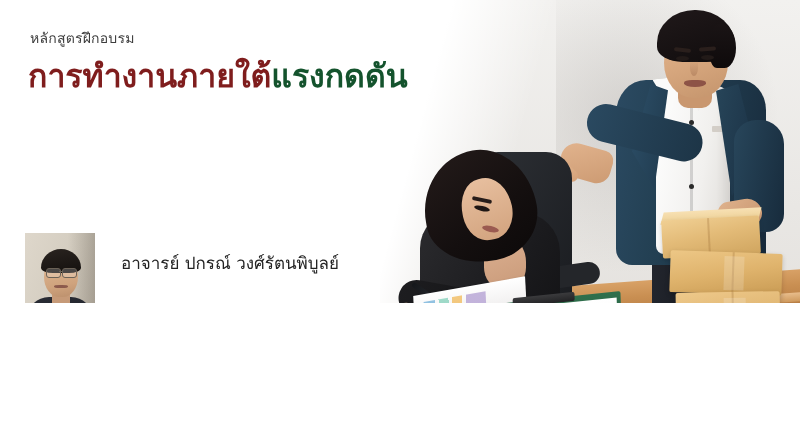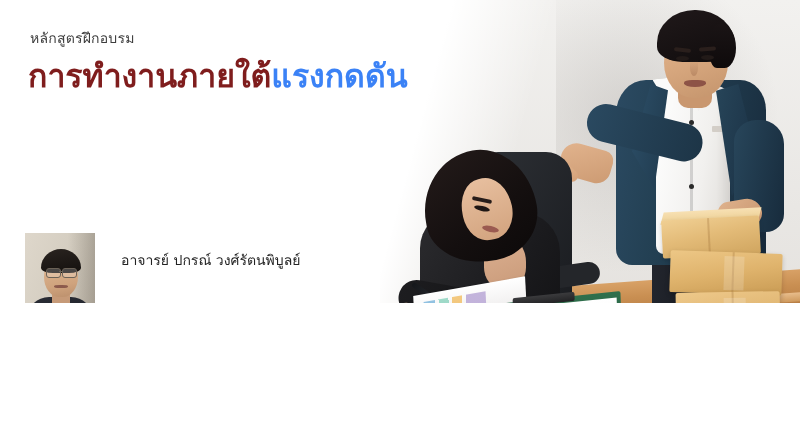--- a/index.html
+++ b/index.html
@@ -372,21 +372,21 @@
   }
   .title {
     position: absolute;
     left: 28px; top: 56px;
     font-size: 32px;
     font-weight: bold;
     line-height: 1.25;
     white-space: nowrap;
   }
   .title .t-dark { color: #7f1d1d; }
-  .title .t-accent { color: #3b82f6; }
+  .title .t-accent { color: #14532d; }
   .subtitle {
     position: absolute;
     left: 29px; top: 116px;
     font-size: 20px;
     font-style: italic;
     font-weight: bold;
     color: #151515;
     letter-spacing: .3px;
   }
 
@@ -452,21 +452,21 @@
     position: absolute; left: 34px; top: 38px; width: 4px; height: 1px;
     background: #6b6257;
   }
   .hs-mouth {
     position: absolute; left: 29px; top: 52px; width: 14px; height: 3px;
     background: #8c5a4c; border-radius: 40%;
   }
   .instructor-name {
     position: absolute;
     left: 96px; top: 16px;
-    font-size: 14px;
+    font-size: 17px;
     color: #232323;
     white-space: nowrap;
   }
   .cta {
     position: absolute;
     left: 97px; top: 57px;
     background: #3e9480;
     color: #ffffff;
     font-size: 19px;
     font-style: italic;

